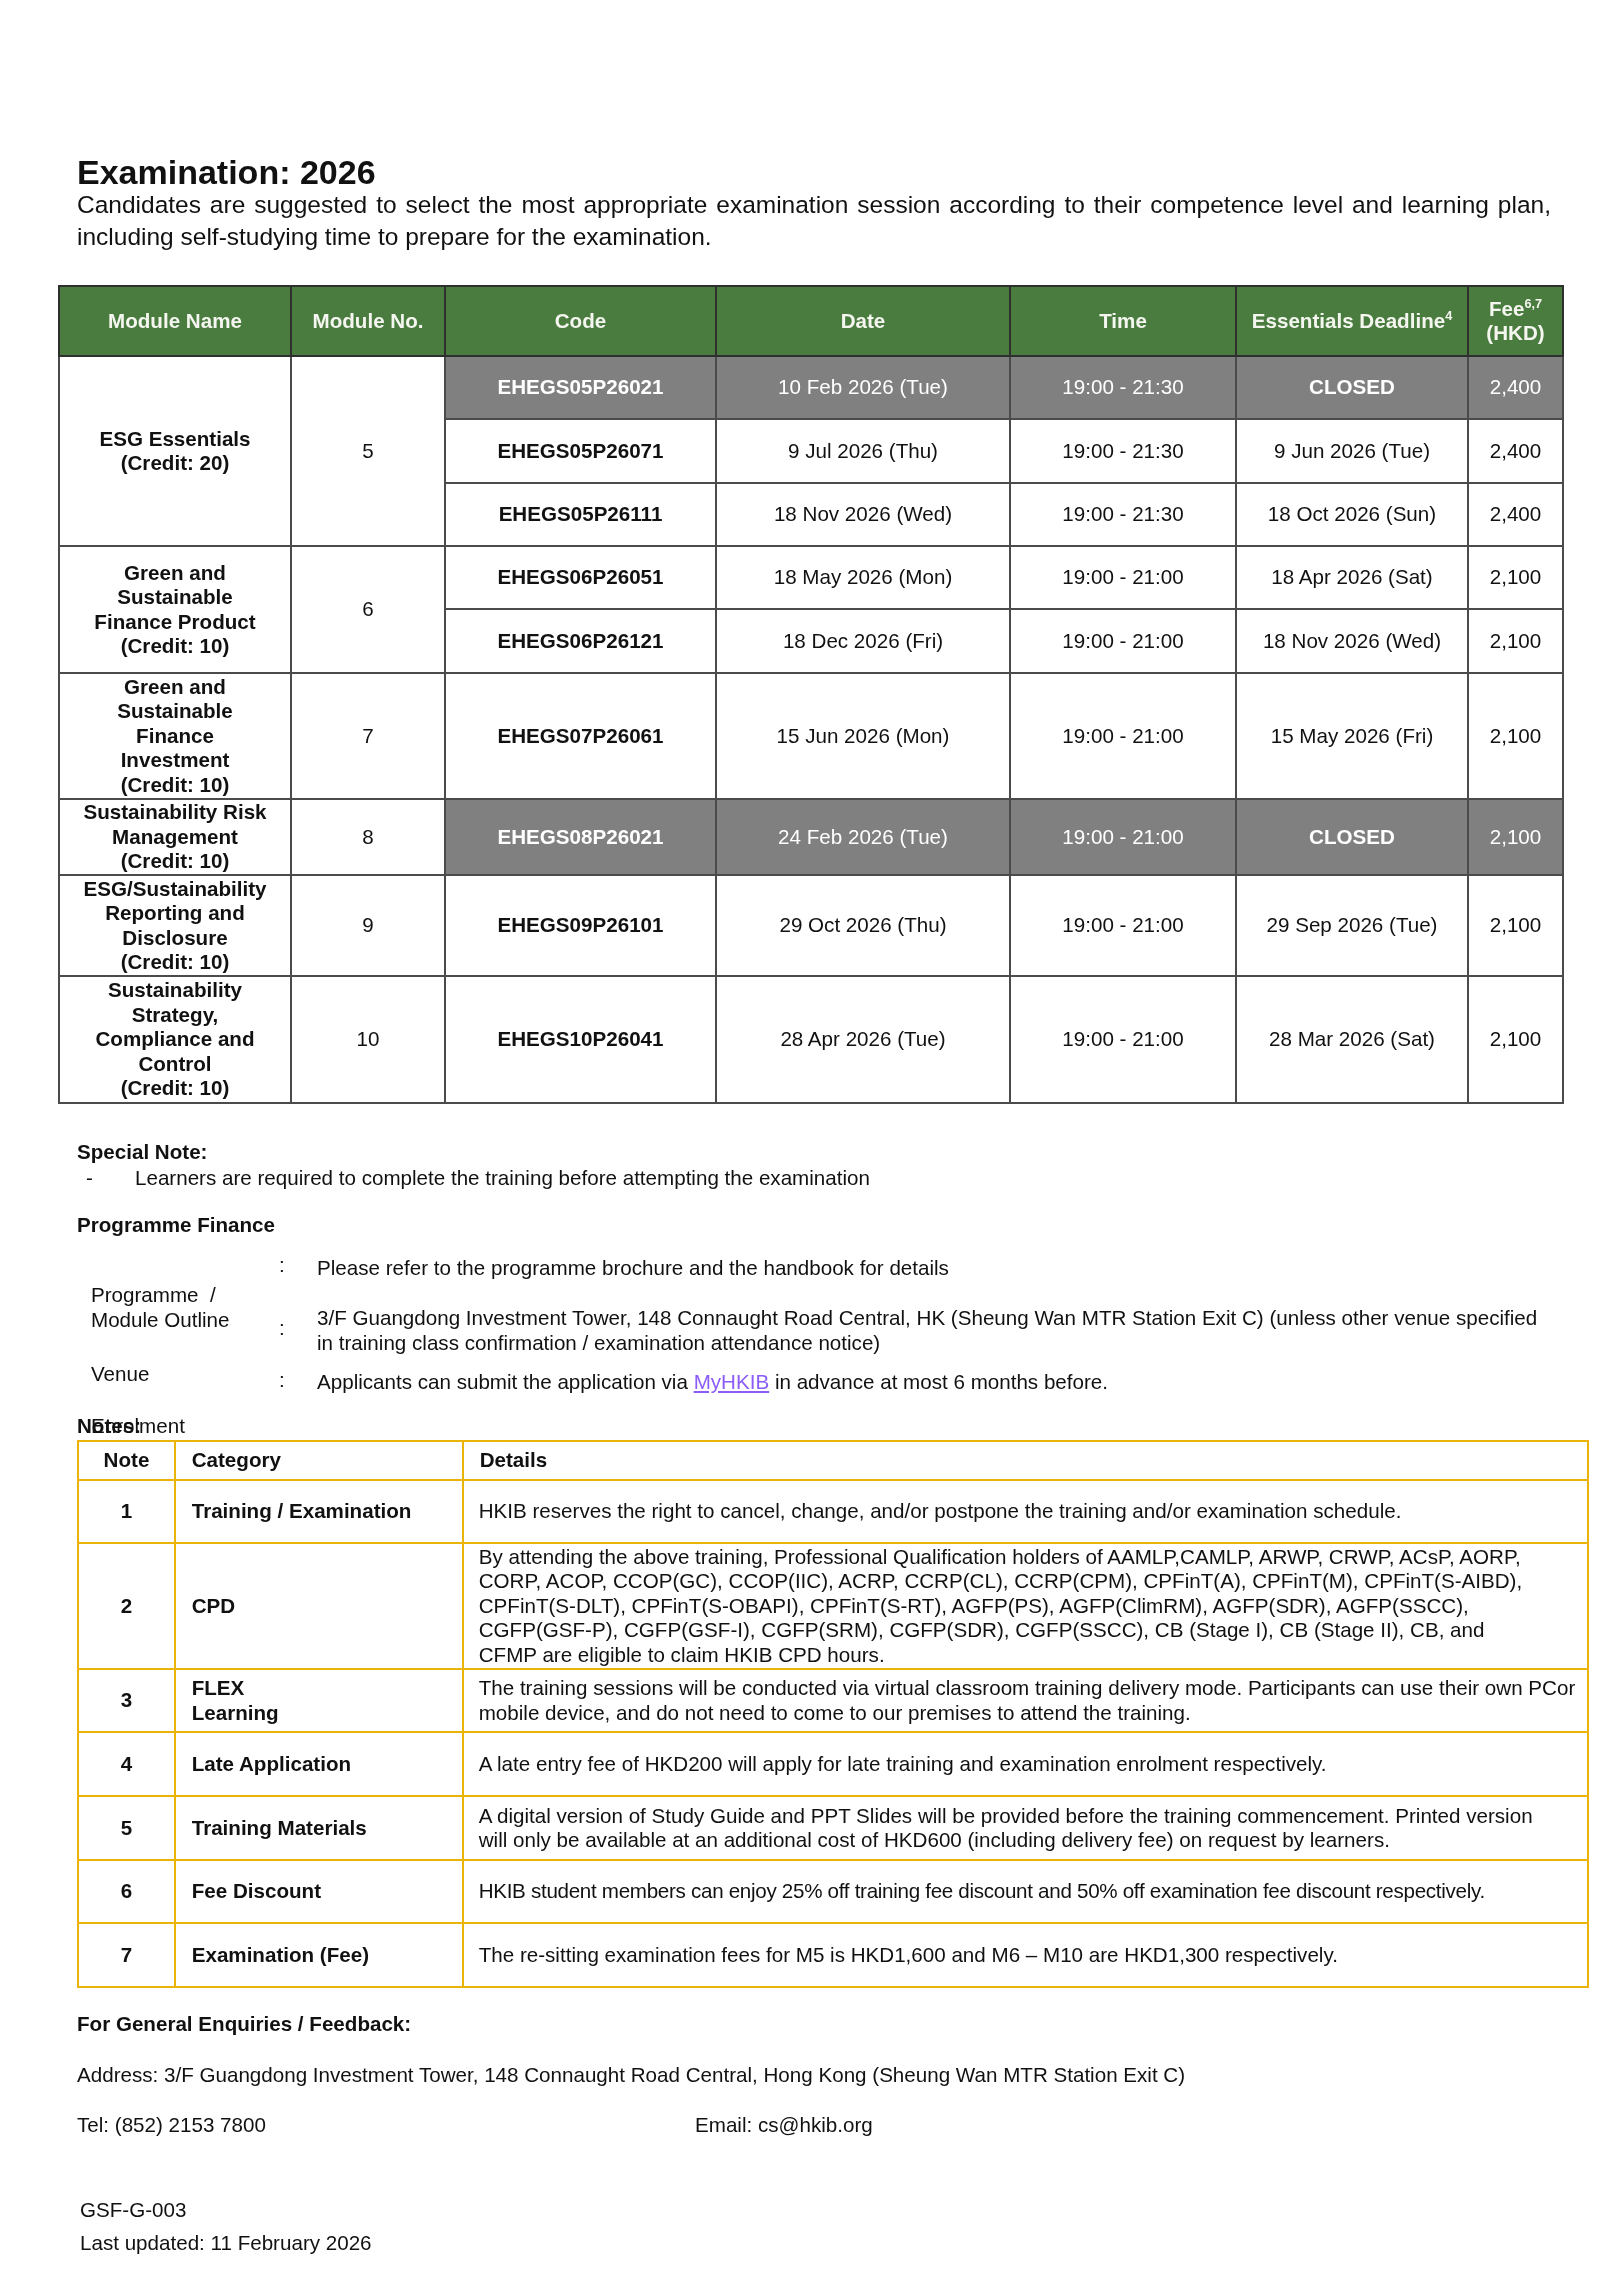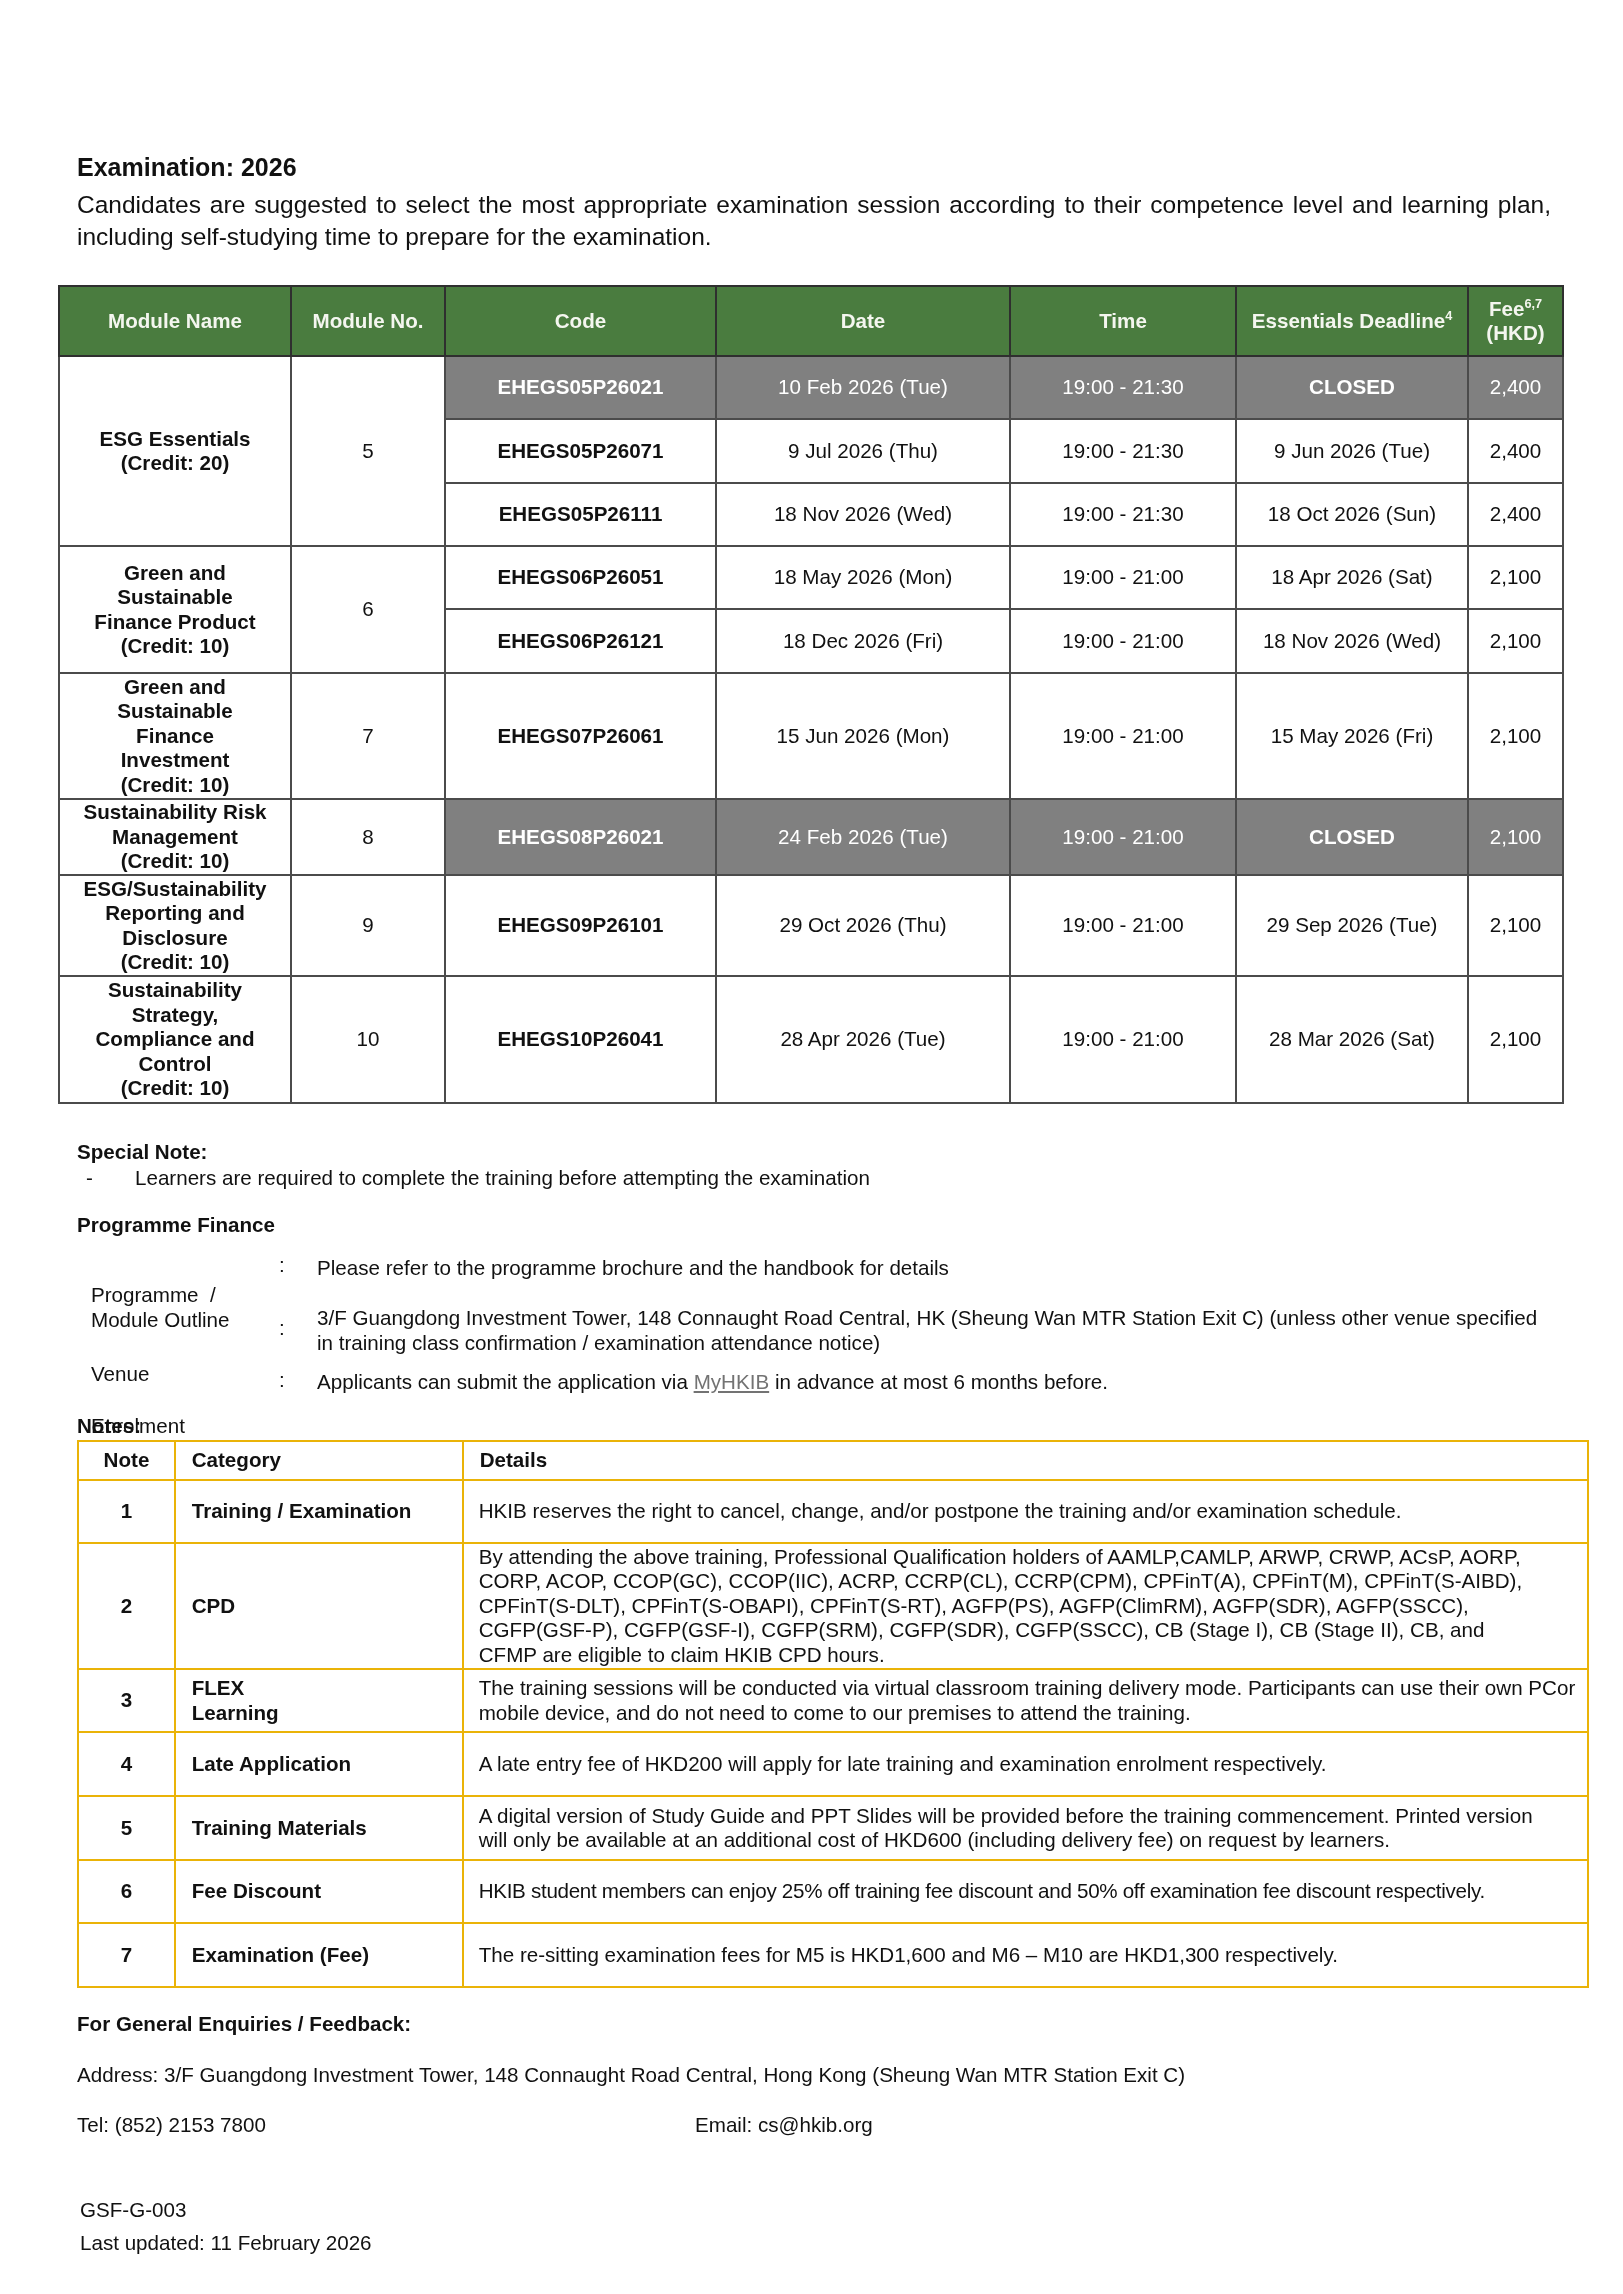--- a/index.html
+++ b/index.html
@@ -1,36 +1,36 @@
 <!DOCTYPE html>
 <html><head>
 <meta charset="utf-8">
 <style>
   html, body { margin:0; padding:0; background:#ffffff; }
   body { width:1623px; height:2295px; position:relative; font-family:"Liberation Sans", sans-serif; color:#111; overflow:hidden; }
   .abs { position:absolute; }
-  .title { left:77px; top:153px; font-size:25px; font-weight:bold; }
+  .title { left:77px; top:153px; font-size:34px; font-weight:bold; }
   .intro { left:77px; top:189px; width:1474px; font-size:24.5px; line-height:32px; text-align:justify; text-align-last:left; }
 
   table { border-collapse:collapse; position:absolute; }
   table.exam { left:58px; top:285px; width:1505px; table-layout:fixed; font-size:20.6px; }
   table.exam th { background:#4a7c3f; color:#f4f6ef; font-weight:bold; border:2px solid #2f2f2f; text-align:center; padding:0; height:68px; line-height:24.5px; }
   table.exam td { border:2px solid #4b4b4b; text-align:center; padding:0 3.9px; line-height:24.5px; }
   table.exam td.name { font-weight:bold; }
   table.exam td.code { font-weight:bold; }
   table.exam td.closed-text { font-weight:bold; }
   table.exam tr.closed td.g { background:#808080; color:#ffffff; }
   sup { font-size:12.7px; line-height:0; }
 
   .h-sub { font-size:20.6px; font-weight:bold; }
   .txt { font-size:20.6px; }
   .pd-label { position:absolute; left:91px; font-size:20.6px; line-height:24.5px;margin-top:44px; }
   .pd-colon { position:absolute; left:279px; font-size:20.6px; }
   .pd-value { position:absolute; left:317px; font-size:20.6px; line-height:24.5px; width:1264px; }
-  a.link { color:#737373; text-decoration:underline; }
+  a.link { color:#8b5cf6; text-decoration:underline; }
 
   table.notes { left:77px; top:1440px; width:1510px; table-layout:fixed; font-size:20.6px; }
   table.notes td, table.notes th { border:2px solid #eab308; padding:0 0 0 15.7px; line-height:24.5px; text-align:left; }
   table.notes th { font-weight:bold; height:37px; background:#fff; }
   table.notes td.num { text-align:center; padding:0; font-weight:bold; }
   table.notes th.num { text-align:center; padding:0; }
   table.notes td.cat { font-weight:bold; }
   table.notes td.det { padding-left:14.7px; padding-right:2px; }
 </style>
 </head>

